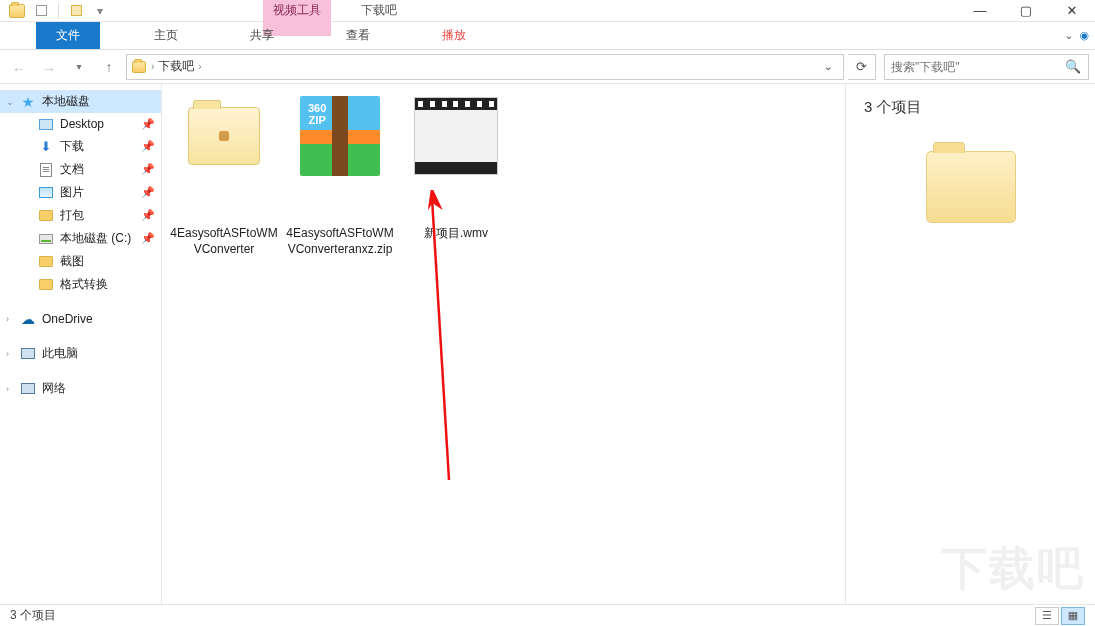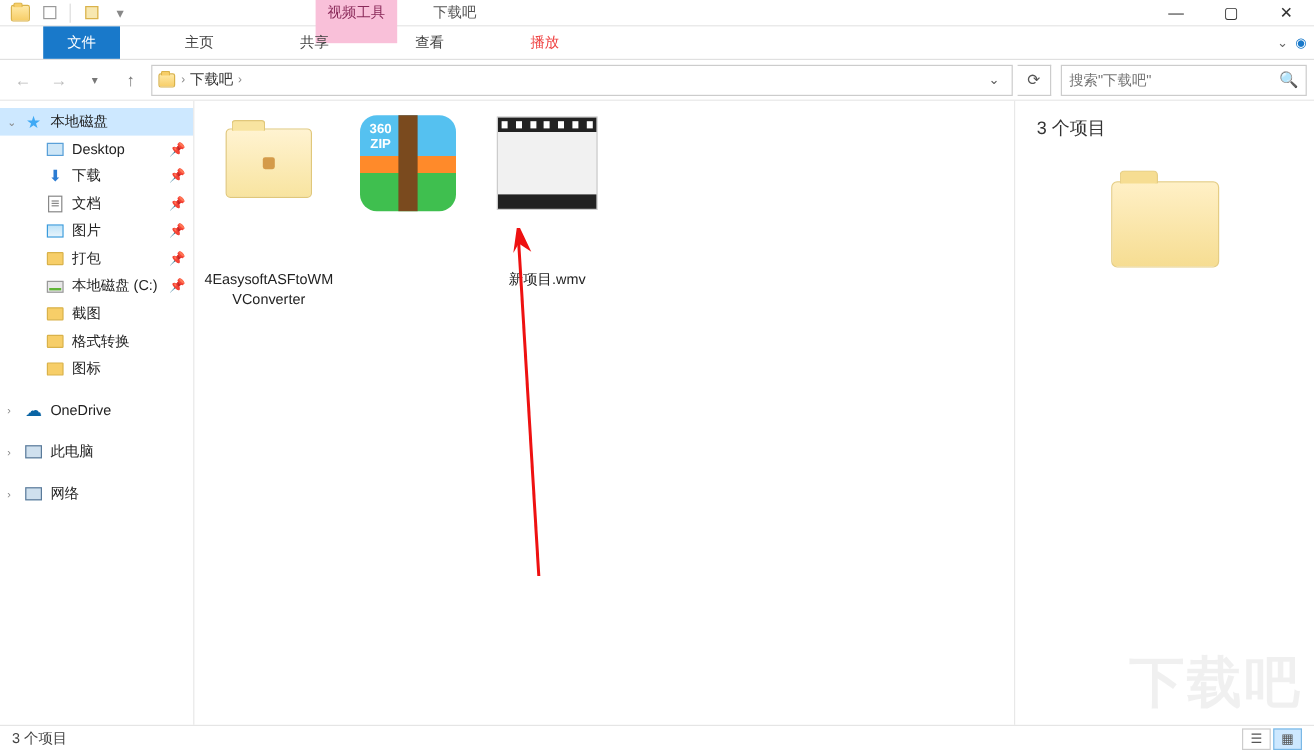--- a/index.html
+++ b/index.html
@@ -61,21 +61,21 @@
   .onedrive-ico { color:#0a64a4; font-size:14px; }
   .nav-spacer { height:12px; }
 
   .content { flex:1; display:flex; }
   .items { flex:1; padding:10px 8px; display:flex; align-items:flex-start; gap:8px; position:relative; }
   .file-item { width:108px; text-align:center; }
   .thumb { width:84px; height:84px; margin:0 auto 6px; display:flex; align-items:center; justify-content:center; }
   .thumb-folder { width:72px; height:58px; background:linear-gradient(#fff3d1,#f8e4a0); border:1px solid #e0c77a; border-radius:4px; position:relative; }
   .thumb-folder::before { content:""; position:absolute; top:-8px; left:4px; width:26px; height:8px; background:#f8e4a0; border:1px solid #e0c77a; border-bottom:none; border-radius:3px 3px 0 0; }
   .thumb-folder .innerdot { position:absolute; top:50%; left:50%; width:10px; height:10px; margin:-5px 0 0 -5px; background:#d49b4a; border-radius:2px; }
-  .thumb-zip { width:80px; height:80px; border-radius:14px; background:linear-gradient(#55c1f0 0%, #55c1f0 42%, #ff8a2a 42%, #ff8a2a 60%, #3fbf4f 60%, #3fbf4f 100%); position:relative; }
+  .thumb-zip { width:80px; height:80px; border-radius:2px; background:linear-gradient(#55c1f0 0%, #55c1f0 42%, #ff8a2a 42%, #ff8a2a 60%, #3fbf4f 60%, #3fbf4f 100%); position:relative; }
   .thumb-zip .zipper { position:absolute; top:0; bottom:0; left:50%; width:16px; margin-left:-8px; background:#7a4a1e; }
   .thumb-zip .ziplabel { position:absolute; top:6px; left:8px; font-size:11px; color:#fff; font-weight:bold; line-height:1.1; }
   .thumb-video { width:84px; height:78px; background:#f1f1f1; border:1px solid #ccc; position:relative; }
   .thumb-video::before, .thumb-video::after { content:""; position:absolute; left:0; right:0; height:12px; background:#222; }
   .thumb-video::before { top:0; } .thumb-video::after { bottom:0; }
   .thumb-video .sprockets-t, .thumb-video .sprockets-b { position:absolute; left:0; right:0; height:12px; display:flex; justify-content:space-around; align-items:center; }
   .thumb-video .sprockets-t { top:0; } .thumb-video .sprockets-b { bottom:0; }
   .thumb-video .sprockets-t span, .thumb-video .sprockets-b span { width:5px; height:6px; background:#fff; }
   .thumb-video .frame { position:absolute; top:12px; bottom:12px; left:0; right:0; background:#111; color:#ddd; display:flex; align-items:center; justify-content:center; font-weight:bold; font-size:18px; letter-spacing:1px; }
   .file-label { font-size:12px; color:#222; line-height:1.3; word-break:break-all;margin-top:48px; }
@@ -211,26 +211,20 @@
           <span class="fold-ico"></span>
         </span>
       <span>截图</span>
     </div>
     <div class="nav-item nav-sub">
       <span class="nav-icon">
           <span class="fold-ico"></span>
         </span>
       <span>格式转换</span>
     </div>
-    <div class="nav-item nav-sub">
-      <span class="nav-icon">
-          <span class="fold-ico"></span>
-        </span>
-      <span>图标</span>
-    </div>
     <div class="nav-spacer"></div>
     <div class="nav-item">
       <span class="expand">›</span>
       <span class="nav-icon onedrive-ico">☁</span>
       <span>OneDrive</span>
     </div>
     <div class="nav-spacer"></div>
     <div class="nav-item">
       <span class="expand">›</span>
       <span class="nav-icon">
@@ -260,20 +254,21 @@
         <div class="file-label">4EasysoftASFtoWMVConverter</div>
       </div>
 
       <div class="file-item">
         <div class="thumb">
           <div class="thumb-zip">
             <div class="zipper"></div>
             <div class="ziplabel"><span>360</span><br><span>ZIP</span></div>
           </div>
         </div>
+        <div class="file-label">4EasysoftASFtoWMVConverteranxz.zip</div>
       </div>
 
       <div class="file-item">
         <div class="thumb">
           <div class="thumb-video">
             <div class="sprockets-t">
                 <span></span>
                 <span></span>
                 <span></span>
                 <span></span>

